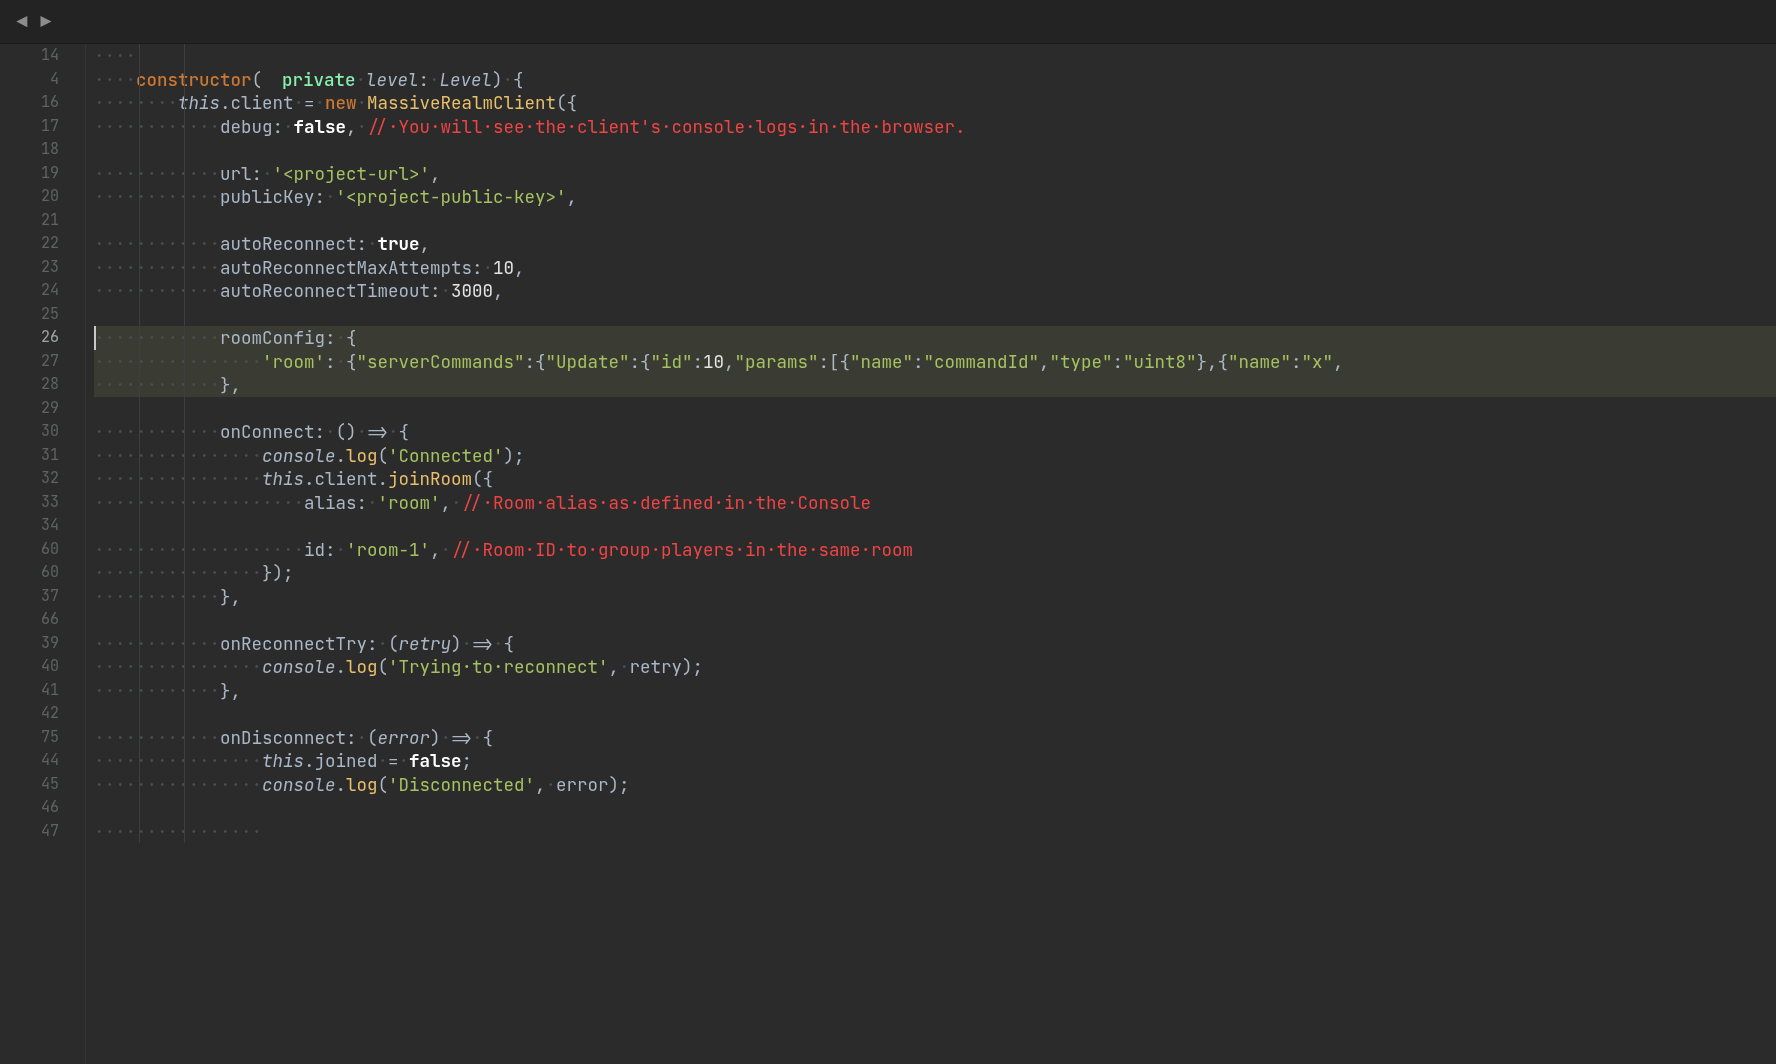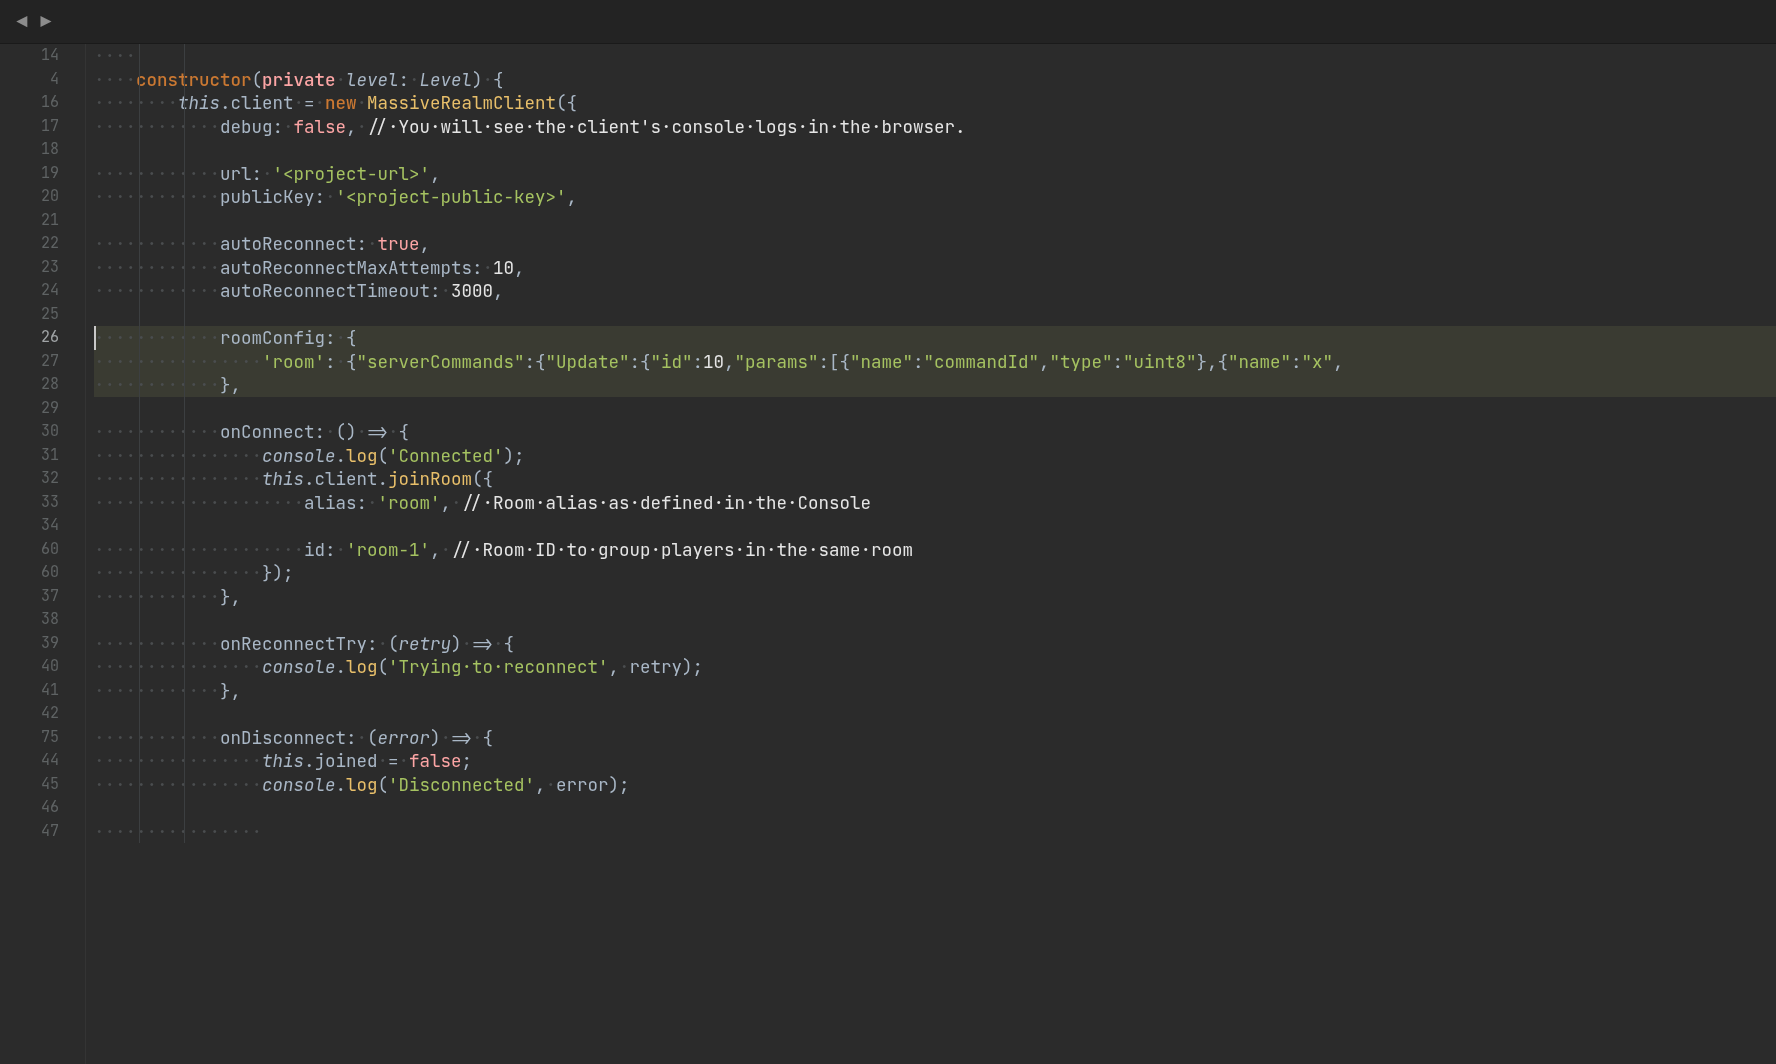--- a/index.html
+++ b/index.html
@@ -96,32 +96,32 @@
 }
 .indent-guide {
   position: absolute;
   top: 0;
   bottom: 0;
   width: 1px;
   background: #3c3f41;
 }
 .ws { color: #4a4d4f; }
 .kw { color: #ca7832; font-weight: 500; }
-.kw2 { color: #fca5a5; font-weight: 500; }
+.kw2 { color: #86efac; font-weight: 500; margin-left: 20px; }
 .fn { color: #e8bf6a; }
 .prop { color: #a9b7c6; }
 .ident { color: #a9b7c6; }
 .this { color: #a9b7c6; font-style: italic; }
 .param { color: #a9b7c6; font-style: italic; }
 .type { color: #a9b7c6; font-style: italic; }
 .num { color: #e5e5e5; }
 .str { color: #a5c261; }
-.comment { color: #e5e5e5; text-align: center; }
+.comment { color: #ef4444; text-align: center; }
 .op { color: #a9b7c6; }
-.bool { color: #fca5a5; }
+.bool { color: #ffffff; font-weight: bold; }
 .call { color: #e8bf6a; }
 .dot { color: #a9b7c6; }
 .key { color: #a5c261; }
 
 .cursor-caret {
   position: absolute;
   left: 0px;
   top: 0;
   width: 2px;
   height: 23.5px;
@@ -158,21 +158,21 @@
         <div class="ln">28</div>
         <div class="ln">29</div>
         <div class="ln">30</div>
         <div class="ln">31</div>
         <div class="ln">32</div>
         <div class="ln">33</div>
         <div class="ln">34</div>
         <div class="ln">60</div>
         <div class="ln">60</div>
         <div class="ln">37</div>
-        <div class="ln">38</div>
+        <div class="ln">66</div>
         <div class="ln">39</div>
         <div class="ln">40</div>
         <div class="ln">41</div>
         <div class="ln">42</div>
         <div class="ln">75</div>
         <div class="ln">44</div>
         <div class="ln">45</div>
         <div class="ln">46</div>
         <div class="ln">47</div>
       </div>

